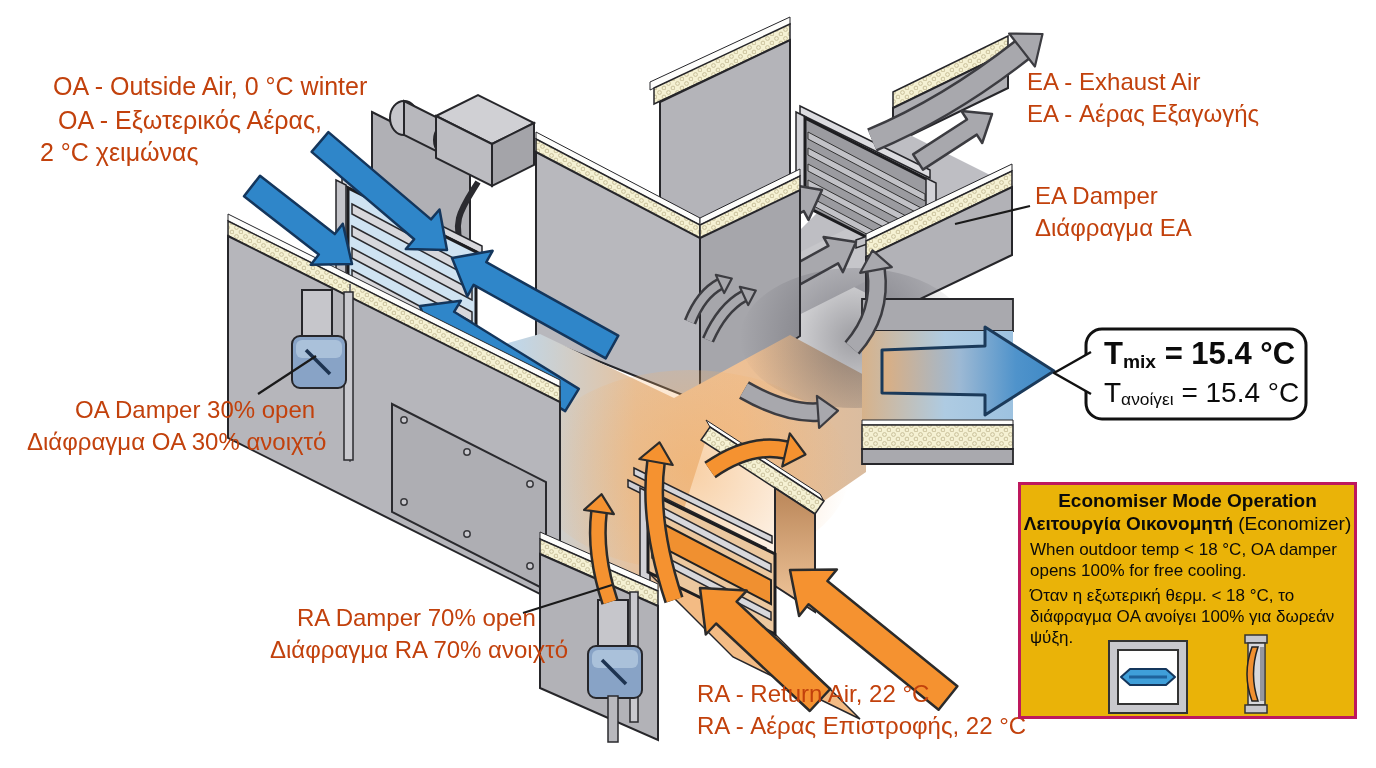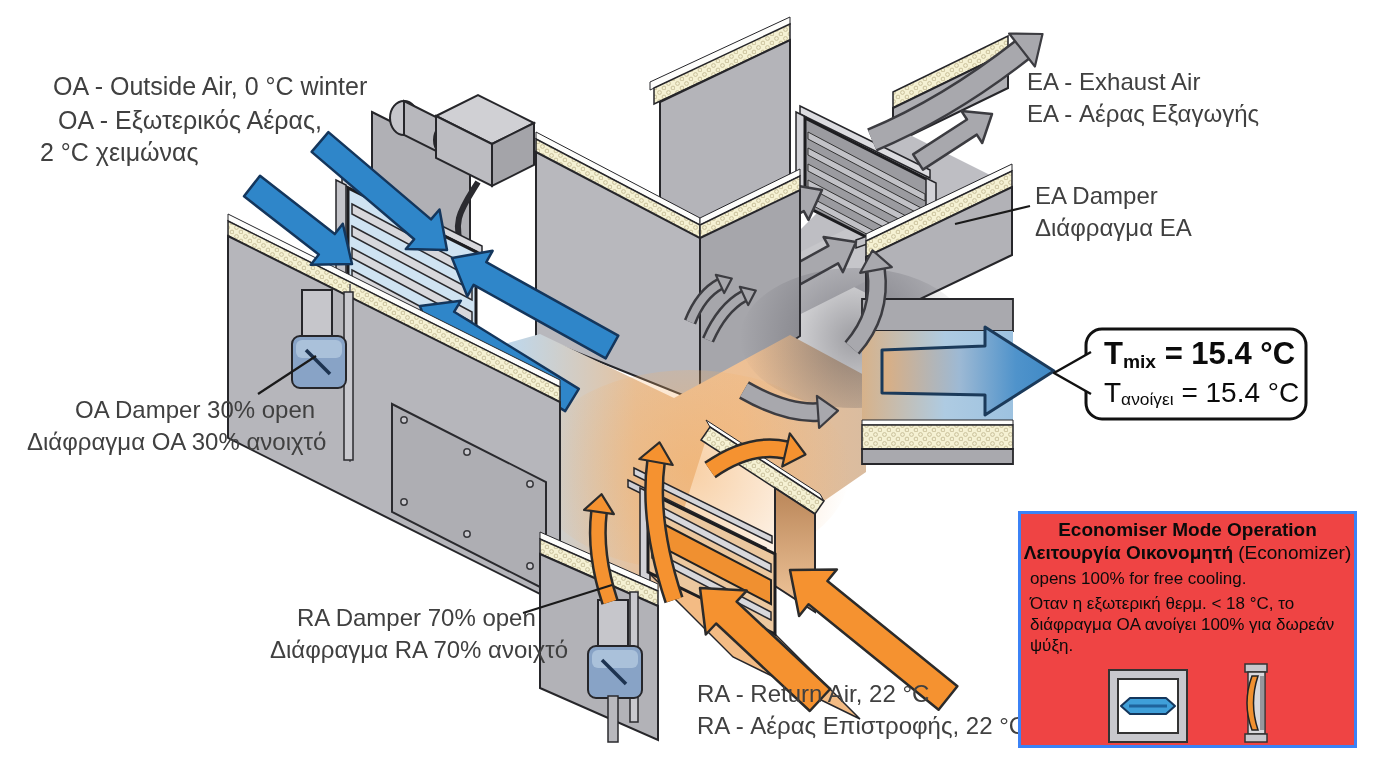--- a/index.html
+++ b/index.html
@@ -1,25 +1,25 @@
 <!DOCTYPE html>
 <html><head>
 <meta charset="utf-8">
 <style>
   html,body{margin:0;padding:0;background:#fff;}
   #stage{position:relative;width:1376px;height:768px;background:#fff;overflow:hidden;
          font-family:"Liberation Sans", sans-serif;color:#0b0b0b;}
   #scene{position:absolute;left:0;top:0;}
-  .lbl{position:absolute;white-space:nowrap;font-size:24px;color:#404040;}
+  .lbl{position:absolute;white-space:nowrap;font-size:24px;color:#c2410c;}
   .lbl.big{font-size:25px;}
   .sub{font-size:0.62em;position:relative;top:0.20em;text-align:center;}
   .tmix1{position:absolute;left:1104px;top:336px;font-size:31px;font-weight:700;white-space:nowrap;}
   .tmix2{position:absolute;left:1104px;top:377px;font-size:28px;white-space:nowrap;}
-  #infobox{position:absolute;left:1018px;top:511px;width:333px;height:231px;
-           background:#ef4444;border:3px solid #3b82f6;}
+  #infobox{position:absolute;left:1018px;top:482px;width:333px;height:231px;
+           background:#eab308;border:3px solid #be185d;}
   #infobox .t1{font-weight:700;font-size:19px;text-align:center;margin-top:5px;}
   #infobox .t2{font-size:19px;text-align:center;margin-top:1px;}
   #infobox .t2 b{font-weight:700;}
   #infobox .body{font-size:17px;line-height:21px;padding:4px 9px 0 9px;}
   #infobox .body .blk{margin-top:4px;}
   .box-icons{position:absolute;left:0;top:148px;}
 </style>
 </head>
 <body>
 
@@ -269,20 +269,21 @@
 <div class="tmix2">
   <span>T</span><span class="sub">ανοίγει</span><span> = 15.4 °C</span>
 </div>
 
 <div id="infobox">
   <div class="t1">Economiser Mode Operation</div>
   <div class="t2">
     <b>Λειτουργία Οικονομητή</b><span> (Economizer)</span>
   </div>
   <div class="body">
+    <div>When outdoor temp &lt; 18 °C, OA damper</div>
     <div>opens 100% for free cooling.</div>
     <div class="blk">Όταν η εξωτερική θερμ. &lt; 18 °C, το</div>
     <div>διάφραγμα OA ανοίγει 100% για δωρεάν ψύξη.</div>
   </div>
   <svg class="box-icons" width="333" height="83" viewBox="0 0 333 83">
     <g>
       <rect x="88" y="8" width="78" height="72" fill="#c8c8cd" stroke="#333" stroke-width="2"></rect>
       <rect x="97" y="17" width="60" height="54" fill="#fff" stroke="#333" stroke-width="2"></rect>
       <path d="M100,44 L109,36 H145 L154,44 L145,52 H109 Z" fill="#3f9fd9" stroke="#14365c" stroke-width="2" stroke-linejoin="round"></path>
       <line x1="108" y1="44" x2="146" y2="44" stroke="#1f639c" stroke-width="3"></line>

